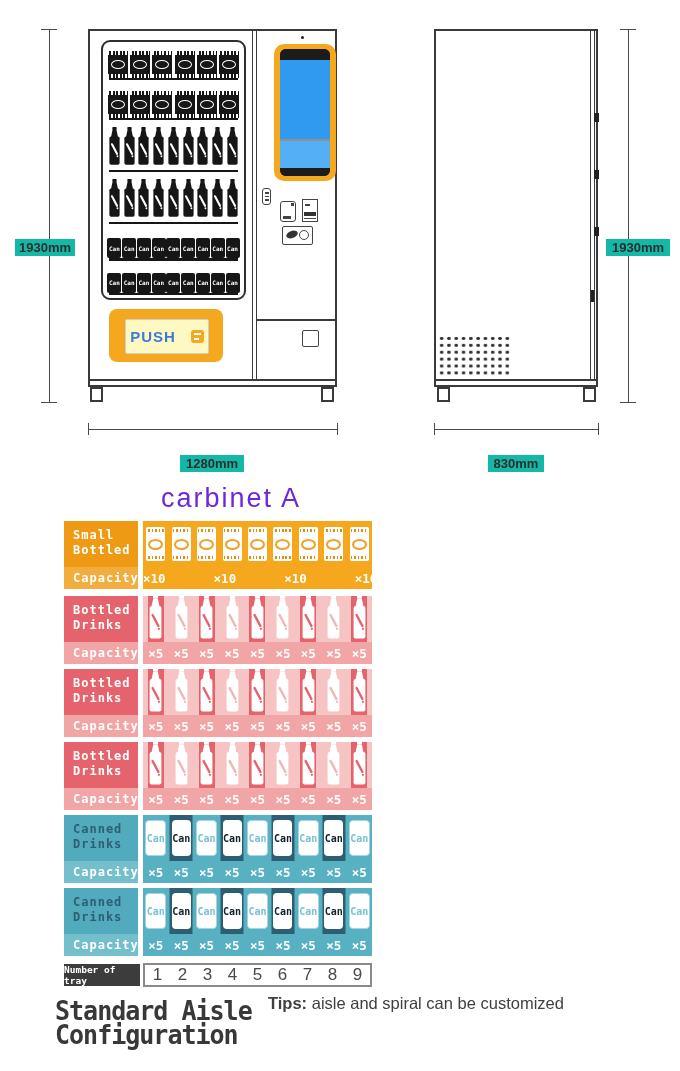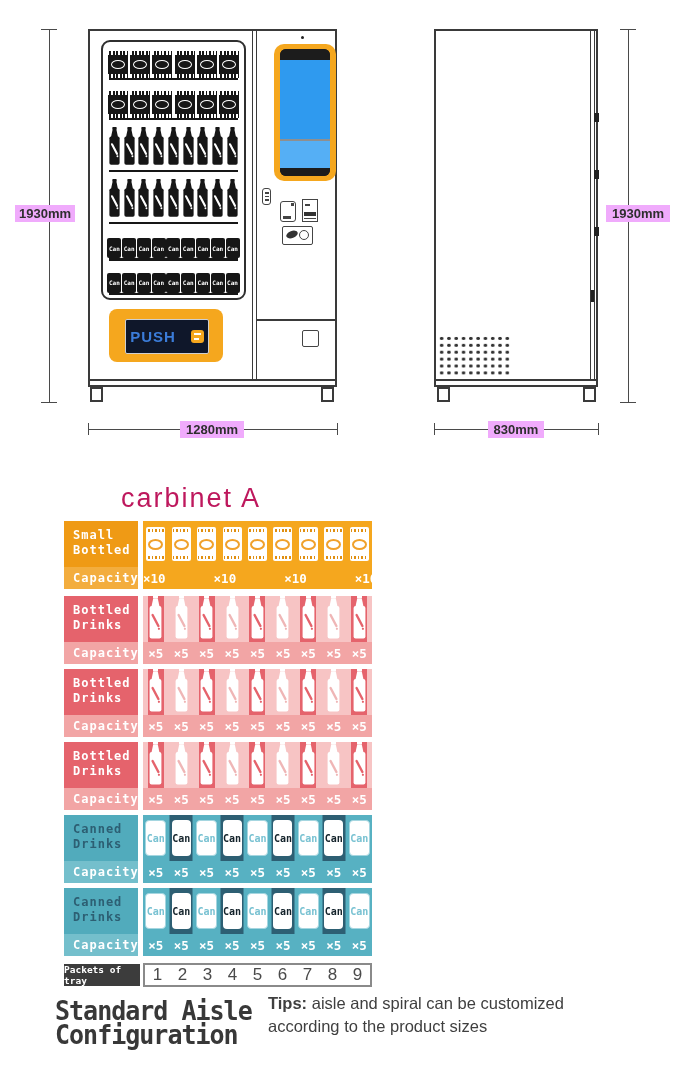--- a/index.html
+++ b/index.html
@@ -7,22 +7,22 @@
          font-family:"Liberation Sans",sans-serif;}
   .abs{position:absolute;box-sizing:border-box;}
   .line{background:#4a4a4a;}
   .outline{border:2px solid #3a3a3a;background:#fff;}
   .thin-outline{border:1.5px solid #444;background:#fff;}
 
   
   .leg{width:13px;height:15px;border:2px solid #3a3a3a;background:#fff;}
   .seam{width:0;border-left:1.5px solid #3a3a3a;}
   .hinge{width:5px;height:9px;background:#222;}
-  .dim-label{font:bold 13px "Liberation Sans",sans-serif;color:#2e2e2e;background:#f0abfc;
-             text-align:center;padding:1px 3px;z-index:5;}
+  .dim-label{font:bold 13px "Liberation Sans",sans-serif;color:#2e2e2e;background:#14b8a6;
+             text-align:center;padding:1px 3px;z-index:5;margin-top:34px;}
   .tick-h{height:1px;width:16px;background:#4a4a4a;}
   .tick-v{width:1px;height:12px;background:#4a4a4a;}
 
   #front-window{border:2px solid #2f2f2f;border-radius:9px;padding:3px 4px;display:flex;
                 flex-direction:column;}
   .shelf-row{display:flex;justify-content:space-around;align-items:flex-end;}
   .shelf-line{height:2.5px;background:#161616;width:97%;margin:0 auto;}
 
   .fpacket{width:20px;height:27px;background:#161616;border-radius:1px;display:flex;
            flex-direction:column;justify-content:space-between;align-items:center;}
@@ -34,33 +34,33 @@
 
   #screen-bezel{background:#F5A71E;border-radius:10px;}
   #screen-inner{position:absolute;left:6px;top:5px;right:6px;bottom:5px;background:#1c1c1c;
                 border-radius:6px;overflow:hidden;display:flex;flex-direction:column;}
   .scr-black{height:11px;background:#1c1c1c;}
   .scr-blue{flex:1;}
   .scr-div{height:2px;background:#8f8f8f;}
   .scr-blue2{height:27px;}
 
   #push-door{background:#F5A71E;border-radius:8px;}
-  #push-inner{position:absolute;left:16px;top:10px;width:82px;height:33px;background:#0f172a;
+  #push-inner{position:absolute;left:16px;top:10px;width:82px;height:33px;background:#fef9c3;
               border:1px solid #cfcfcf;border-radius:2px;display:flex;align-items:center;
               justify-content:center;gap:15px;}
   #push-text{font:bold 15px "Liberation Sans",sans-serif;letter-spacing:1px;}
   #push-icon{width:13px;height:13px;background:#F5A71E;border-radius:3px;position:relative;}
   #push-icon:before{content:"";position:absolute;left:3px;top:3px;right:3px;height:2px;background:#fff;}
   #push-icon:after{content:"";position:absolute;left:3px;bottom:3px;right:5px;height:2px;background:#fff;}
 
   #vent-grid{background-image:radial-gradient(circle,#333 1.5px,transparent 1.9px);
              background-size:7.3px 6.9px;}
 
   
-  .cab-title{font:27px "Liberation Sans",sans-serif;color:#be185d;letter-spacing:2px;}
+  .cab-title{font:27px "Liberation Sans",sans-serif;color:#6d28d9;letter-spacing:2px;text-align:center;}
   .row-name{font:bold 12px "DejaVu Sans Mono",monospace;letter-spacing:1px;line-height:15px;
             padding:7px 0 0 9px;}
   .row-cap{font:bold 12px "DejaVu Sans Mono",monospace;letter-spacing:1px;
            display:flex;align-items:center;padding-left:9px;color:#fff;}
   .area-items{display:flex;justify-content:space-around;align-items:center;}
   .area-units{display:flex;justify-content:space-around;align-items:center;
               font:bold 12.5px "DejaVu Sans Mono",monospace;color:#fff;}
   .unit-cell{text-align:center;}
   .cell{position:relative;height:100%;flex:1;display:flex;align-items:center;justify-content:center;}
   .stripe{position:absolute;left:50%;transform:translateX(-50%);top:0;bottom:0;width:16px;}
@@ -891,36 +891,35 @@
         <div class="unit-cell">×5</div>
         <div class="unit-cell">×5</div>
         <div class="unit-cell">×5</div>
         <div class="unit-cell">×5</div>
         <div class="unit-cell">×5</div>
         <div class="unit-cell">×5</div>
       </div>
     </div>
 
 
-  <div class="abs" id="tray-label" style="left: 64px; top: 964px; width: 76px; height: 22px; background: rgb(60, 60, 60);">Packets of tray</div>
+  <div class="abs" id="tray-label" style="left: 64px; top: 964px; width: 76px; height: 22px; background: rgb(60, 60, 60);">Number of tray</div>
   <div class="abs" id="tray-numbers" style="left:143px;top:963px;width:229px;height:24px;">
       <div>1</div>
       <div>2</div>
       <div>3</div>
       <div>4</div>
       <div>5</div>
       <div>6</div>
       <div>7</div>
       <div>8</div>
       <div>9</div>
     </div>
 
   <div class="abs" id="footer-heading" style="left:55px;top:999px;">
     <div>Standard Aisle</div>
     <div>Configuration</div>
   </div>
   <div class="abs" id="tips" style="left:233px;top:992px;width:330px;margin-left:35px;">
     <div><b>Tips:</b>
       <span>aisle and spiral can be customized</span></div>
-    <div>according to the  product sizes</div>
   </div>
 
 </div>
 
 </body></html>

